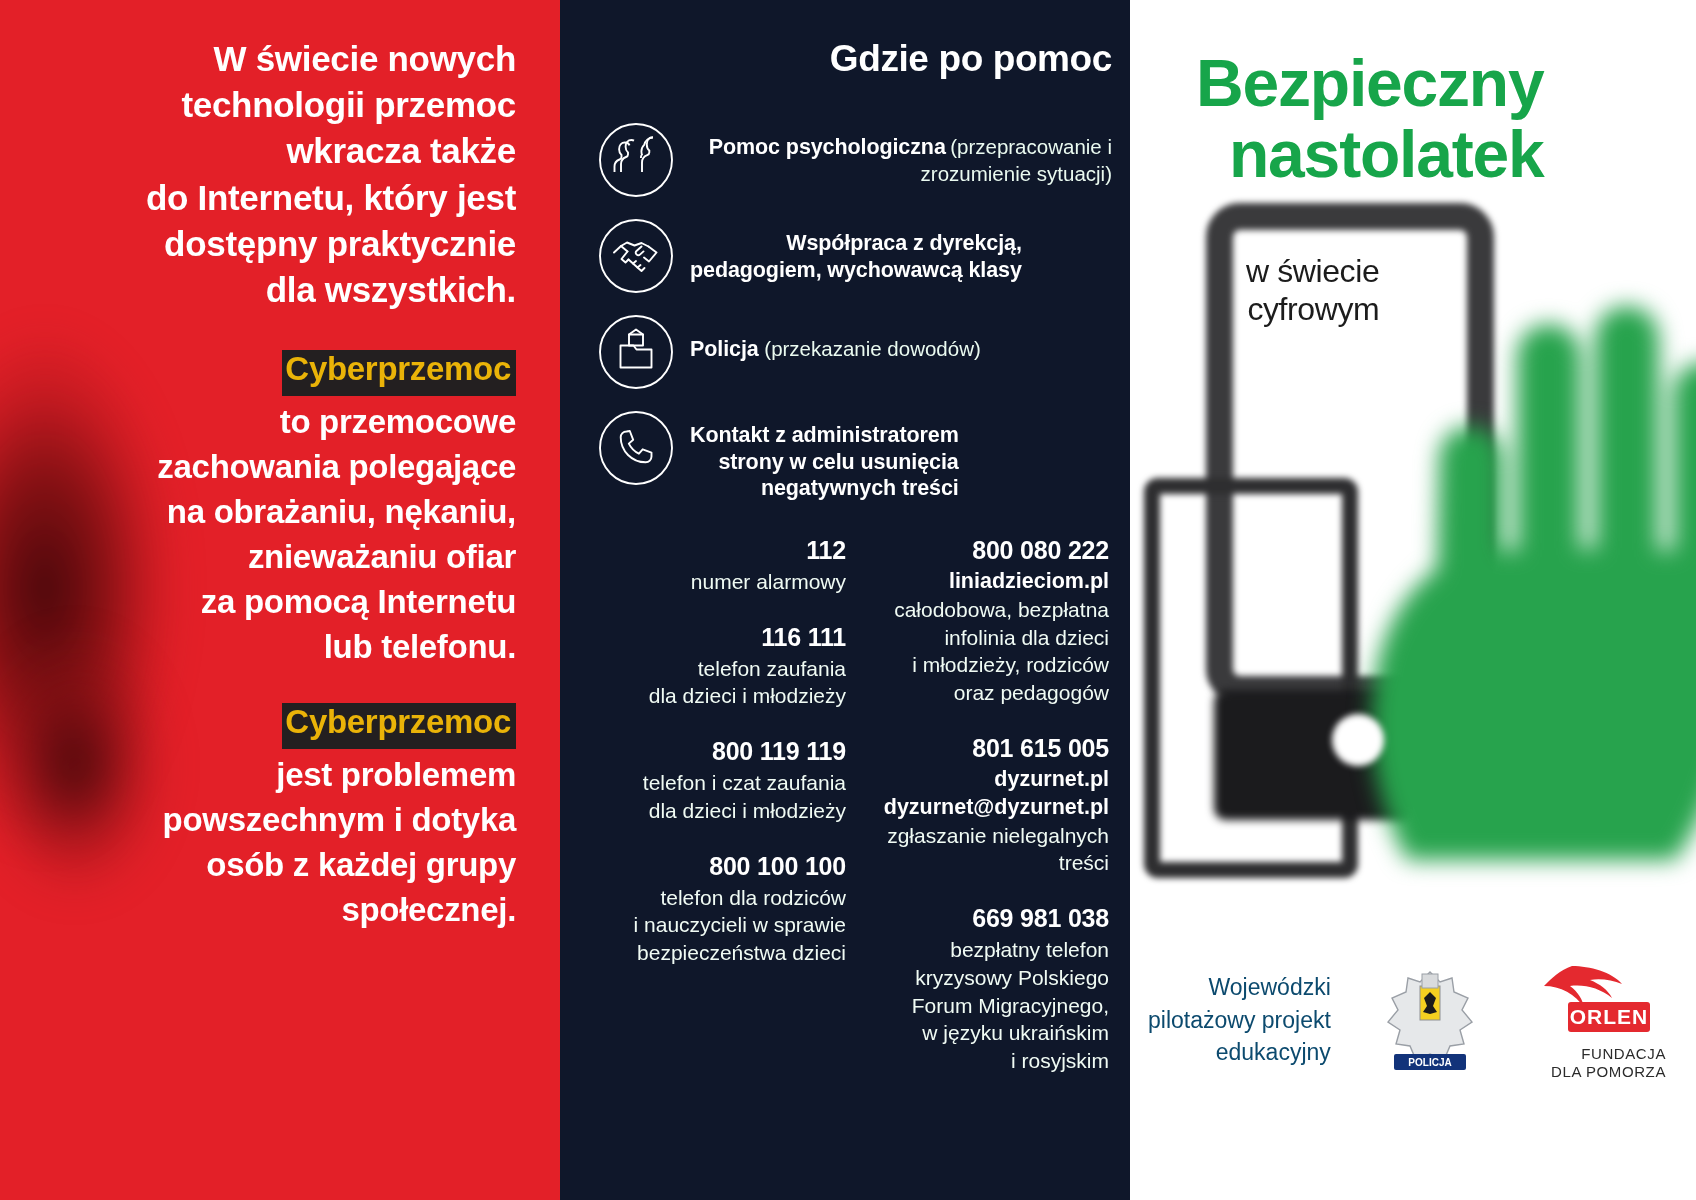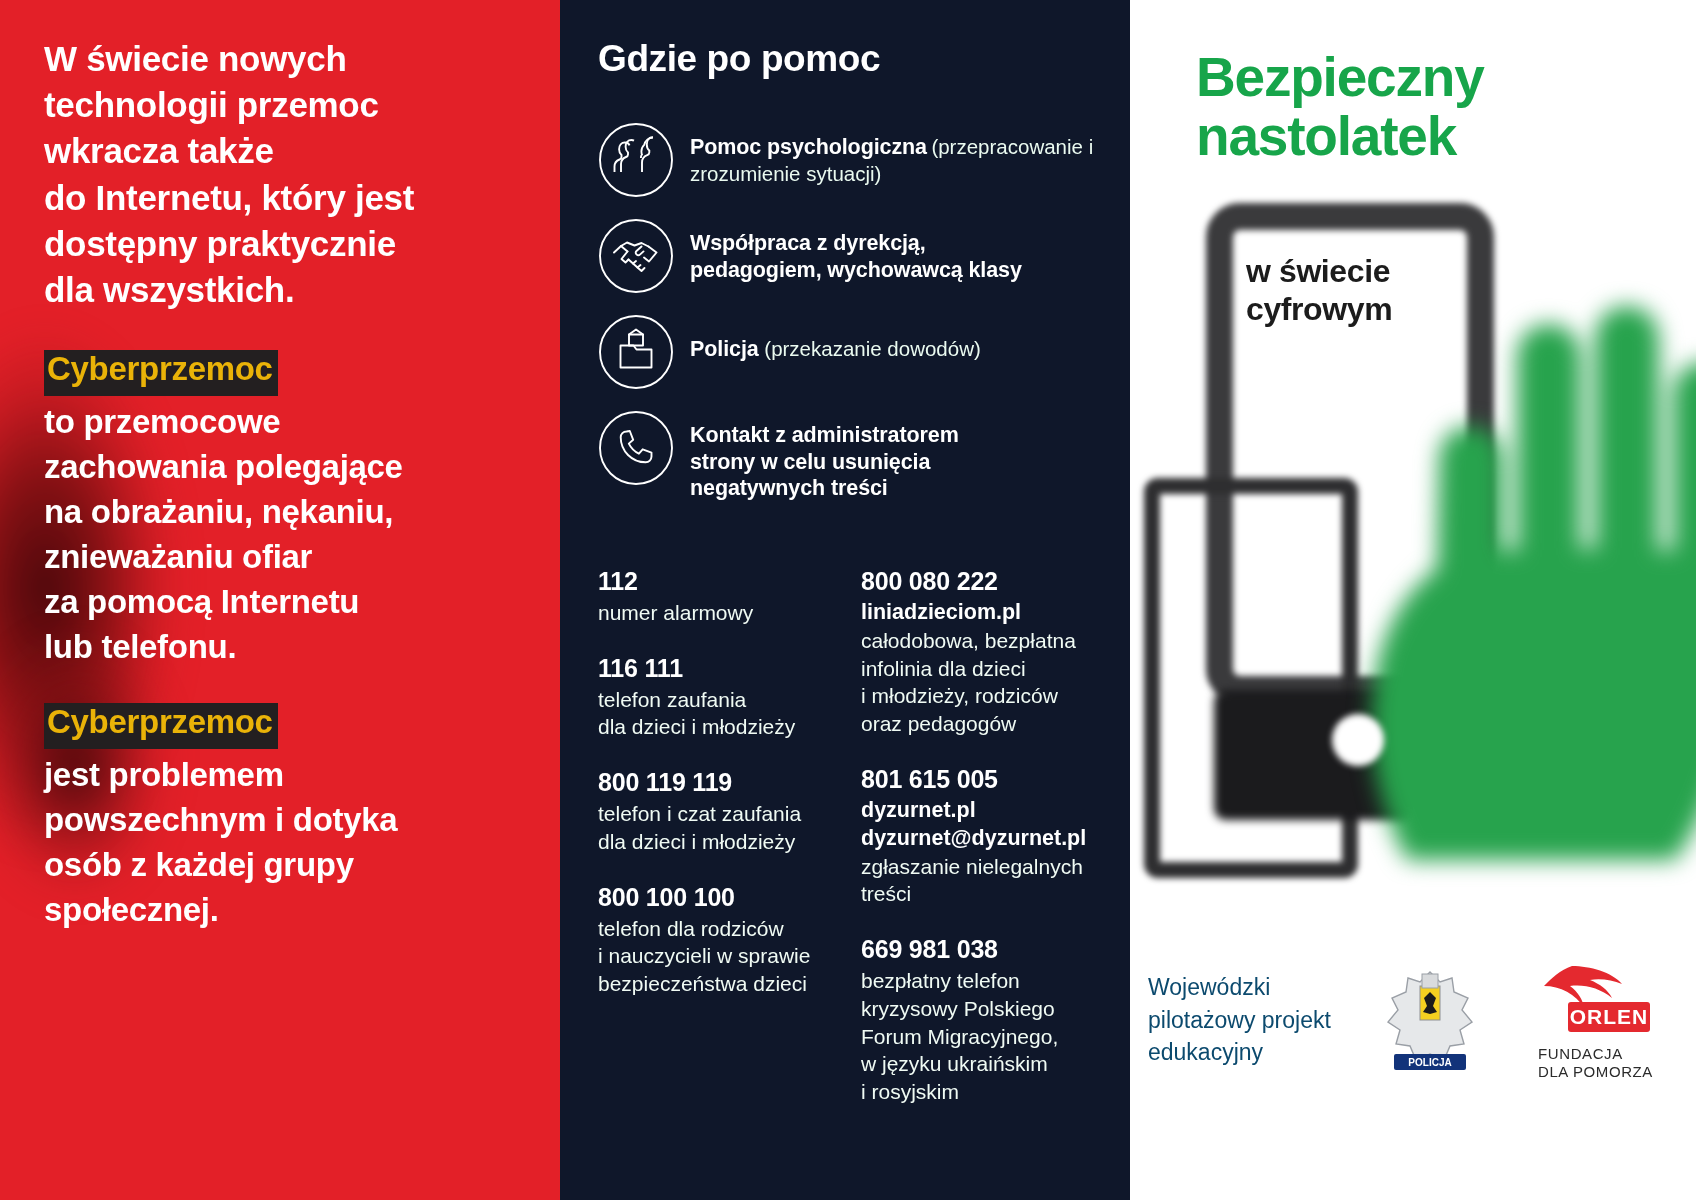--- a/index.html
+++ b/index.html
@@ -7,20 +7,21 @@
   html, body {
     width:1696px; height:1200px;
     font-family:"Liberation Sans", sans-serif;
     background:#ffffff;
     overflow:hidden;
   }
   #page {
     position:relative;
     width:1696px; height:1068px;
     display:flex;
+    text-align:right;
   }
 
   
   .panel-red {
     position:relative;
     width:560px; height:1200px;
     background:#e32028;
     flex:0 0 560px;
     overflow:hidden;
   }
@@ -82,21 +83,21 @@
     color:#ffffff;
     padding:38px 18px 0 38px;
     overflow:hidden;
   }
   .green-title {
     font-size:37px;
     font-weight:bold;
     letter-spacing:-.4px;
     margin-bottom:42px;
   }
-  .help-list { margin-bottom:64px; }
+  .help-list { margin-bottom:33px; }
   .help-row {
     display:flex;
     align-items:flex-start;
     margin-bottom:20px;
   }
   .help-icon {
     flex:0 0 76px;
     width:76px; height:76px;
     margin-right:16px;
   }
@@ -151,21 +152,21 @@
   .panel-white {
     position:relative;
     flex:1 1 auto;
     height:1200px;
     background:#ffffff;
     overflow:hidden;
   }
   .brand-title {
     position:absolute;
     left:66px; top:48px;
-    font-size:55px;
+    font-size:66px;
     font-weight:bold;
     line-height:1.08;
     color:#17a54a;
     letter-spacing:-1.2px;
     white-space:pre-line;
     z-index:6;
   }
   
   .device-tablet {
     position:absolute;
@@ -200,21 +201,21 @@
     width:52px; height:52px;
     background:#ffffff;
     border-radius:50%;
     filter:blur(3px);
     z-index:6;
   }
   .tagline {
     position:absolute;
     left:116px; top:253px;
     font-size:32px;
-    font-weight:bold;
+    font-weight:normal;
     line-height:1.18;
     color:#1c1c1c;
     letter-spacing:-.4px;
     white-space:pre-line;
     z-index:7;
   }
   .hand-wrap {
     position:absolute;
     left:205px; top:300px;
     width:470px; height:600px;

